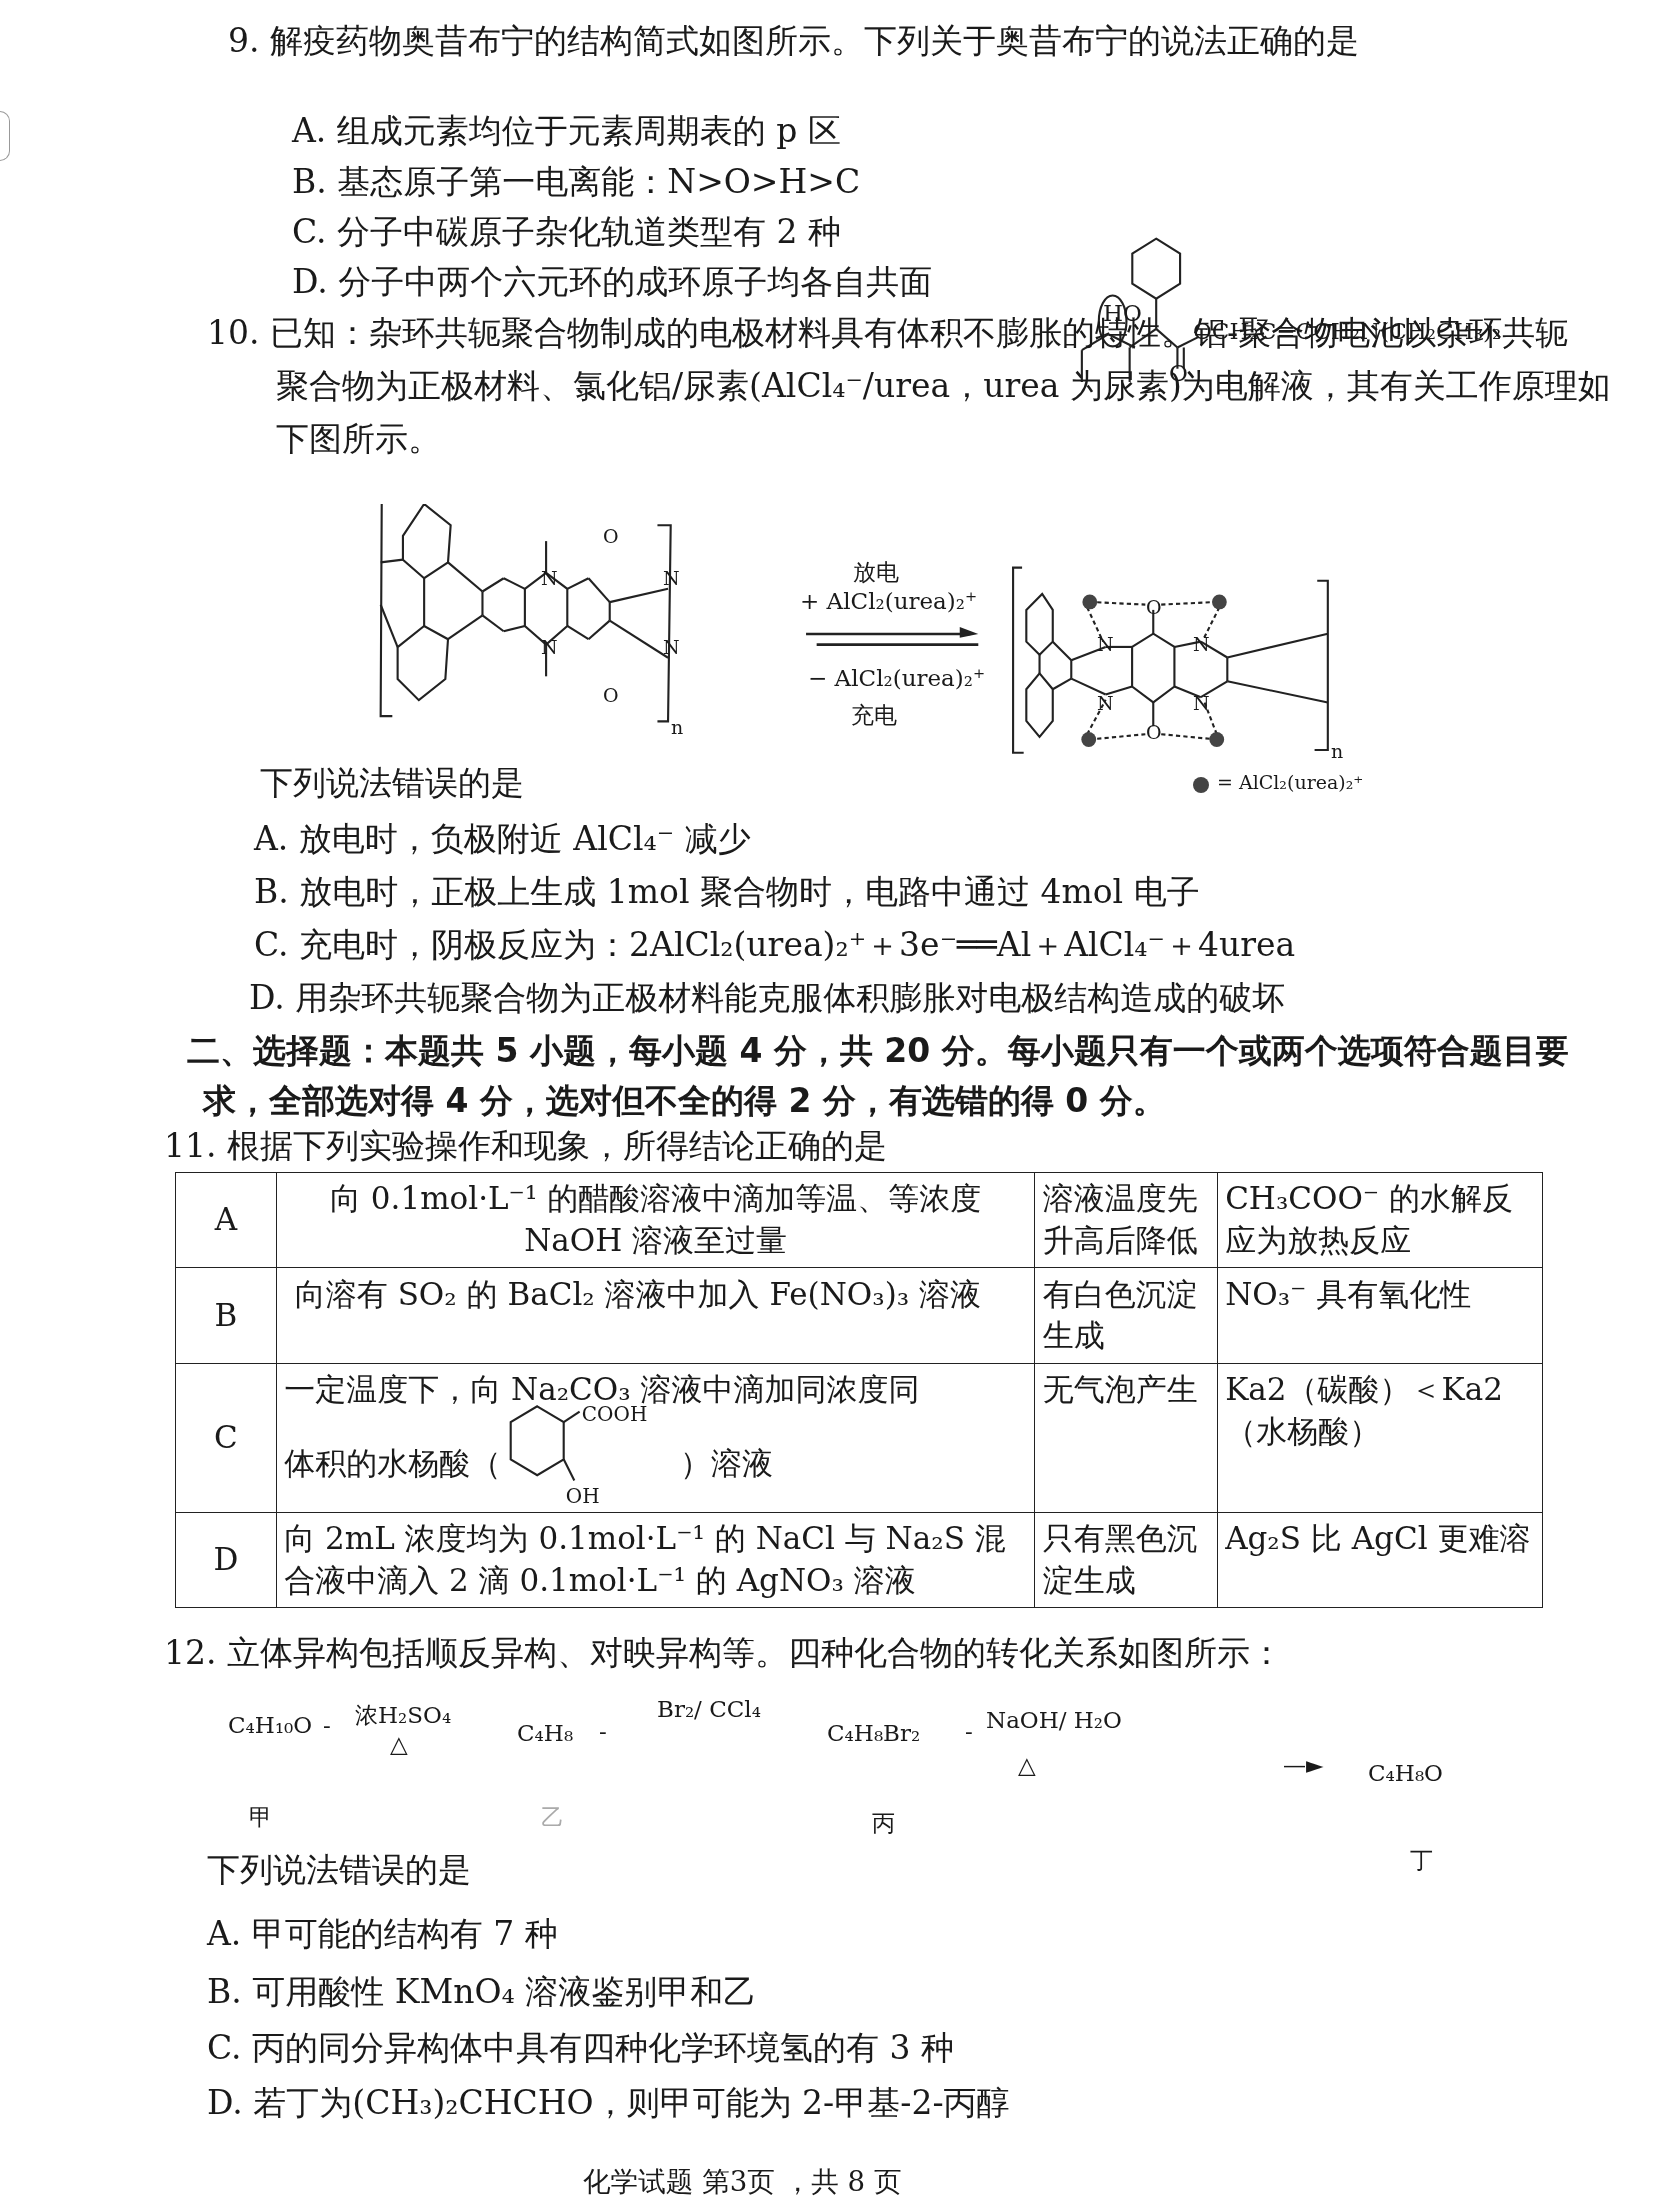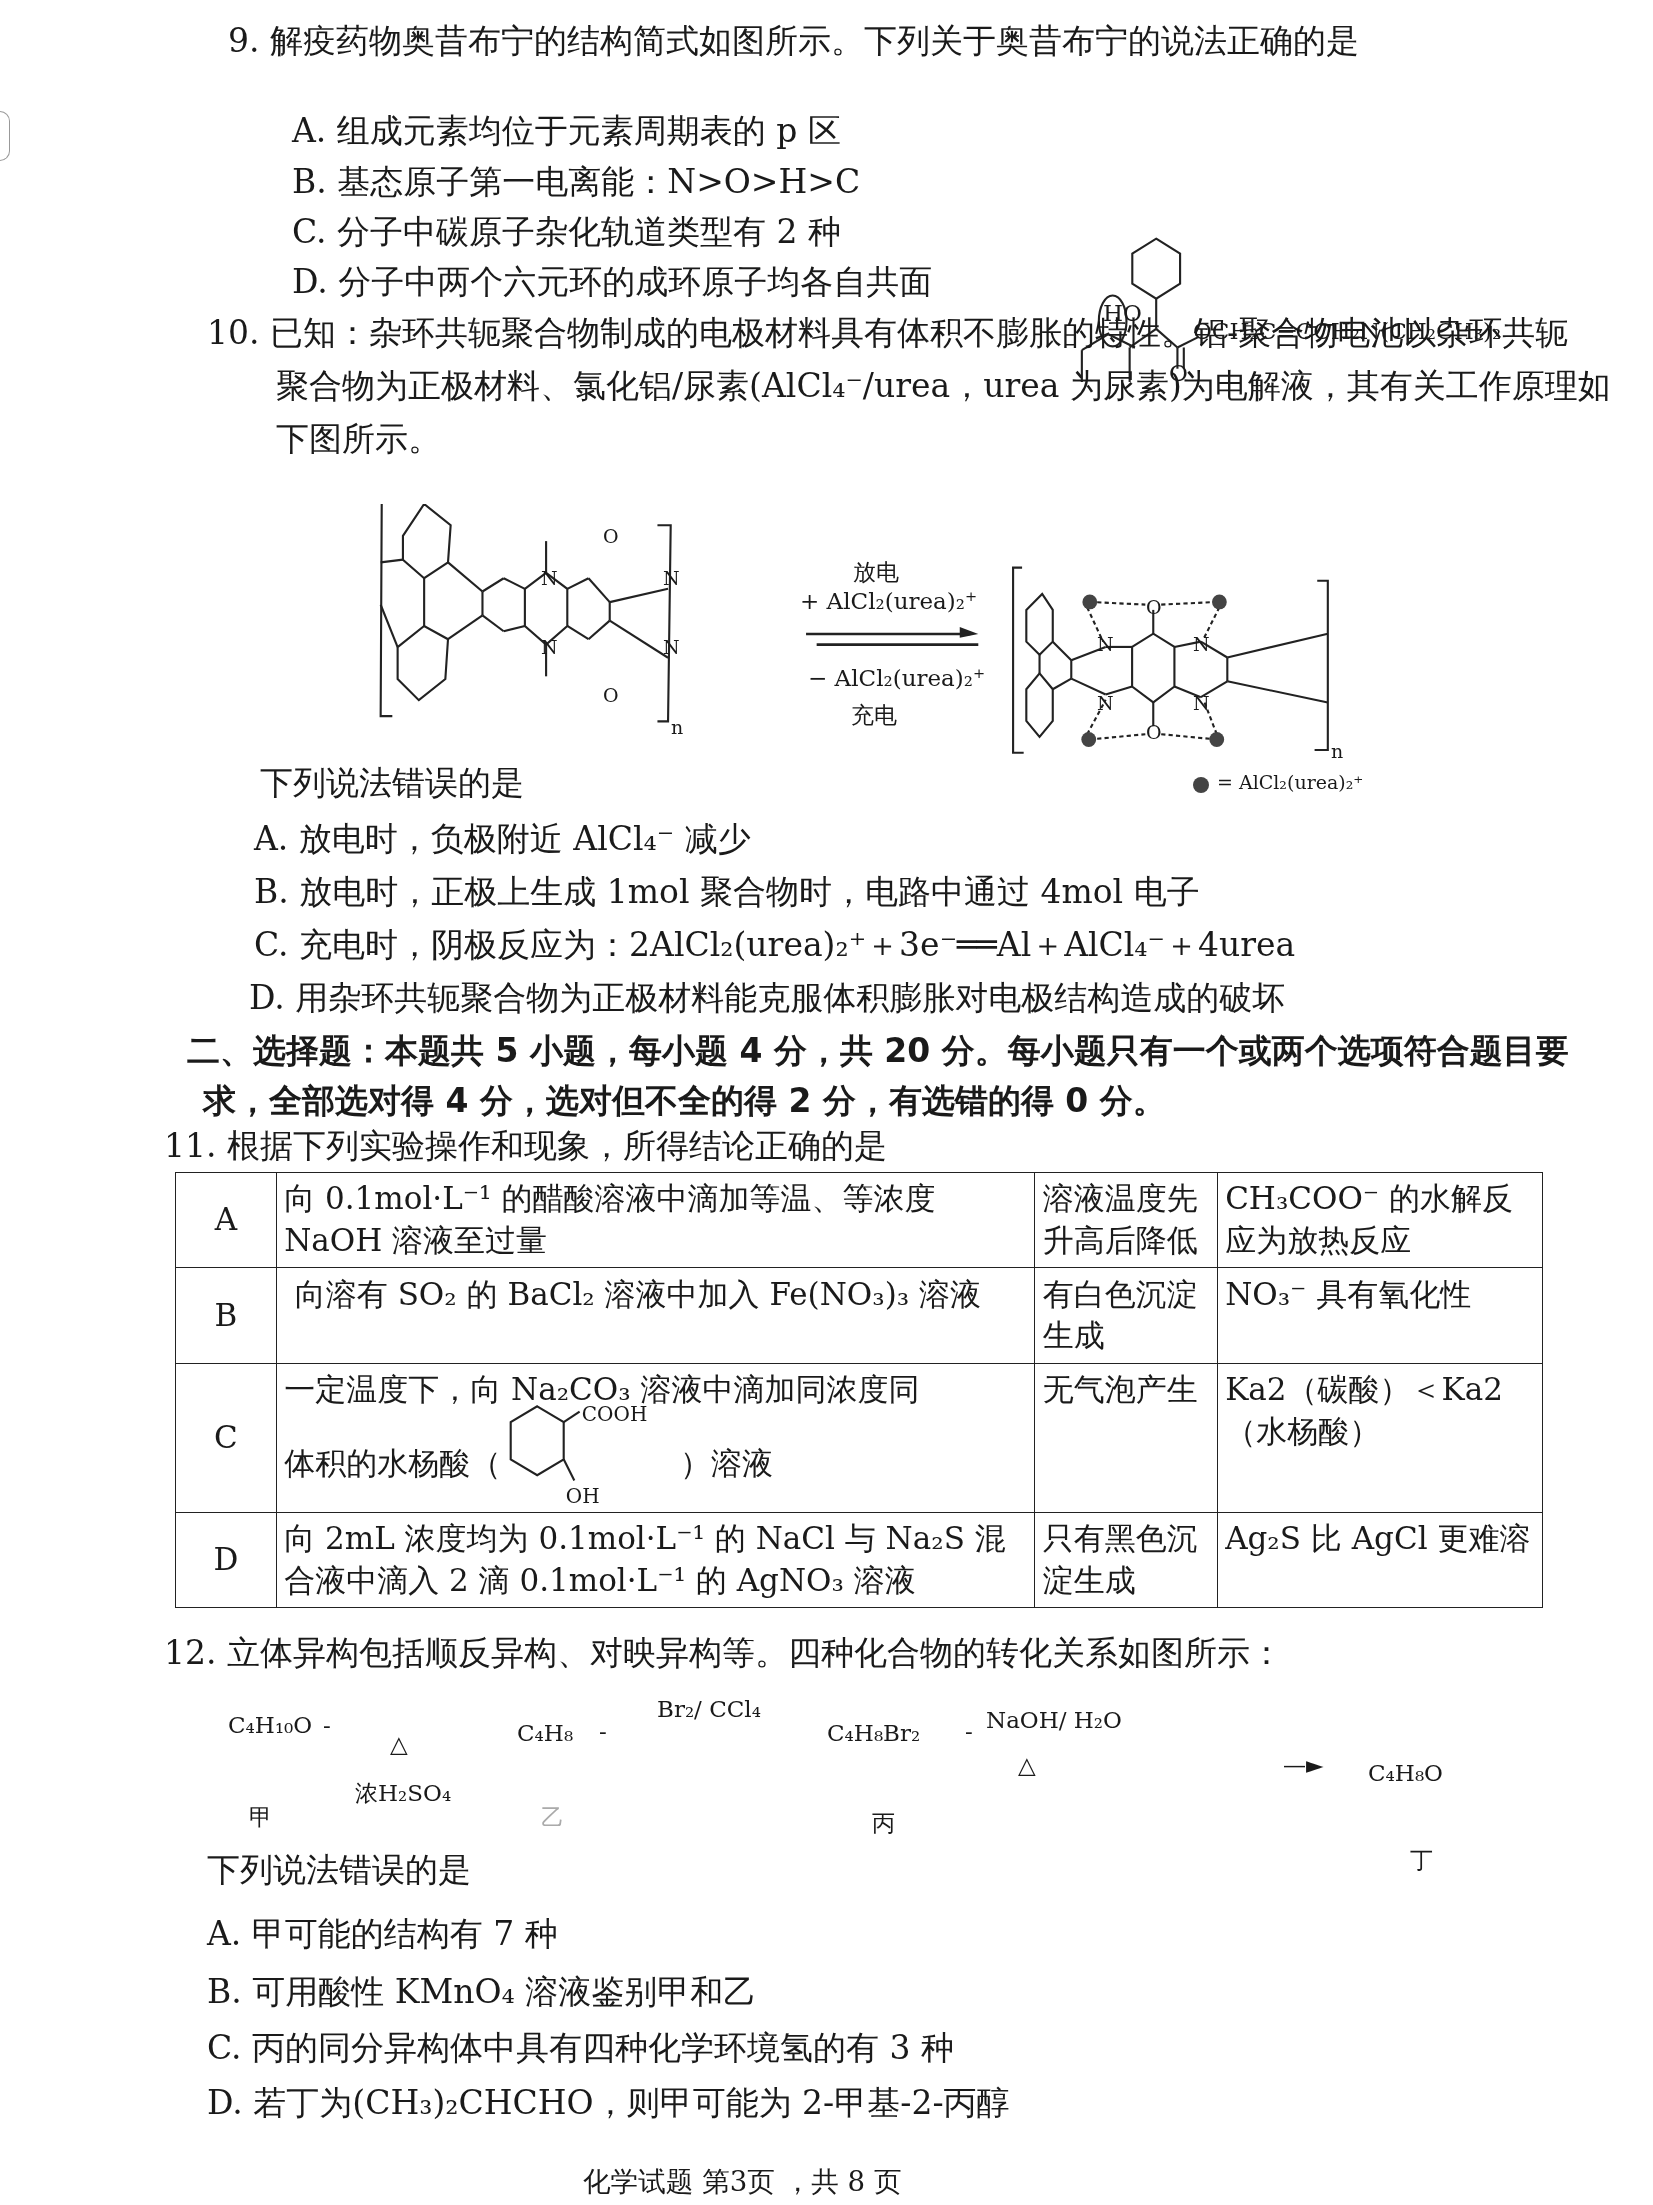--- a/index.html
+++ b/index.html
@@ -177,21 +177,21 @@
 <div class="abs t bold" style="left:170px;top:1031px;">二、选择题：本题共 5 小题，每小题 4 分，共 20 分。每小题只有一个或两个选项符合题目要</div>
 <div class="abs t bold" style="left:186px;top:1081px;">求，全部选对得 4 分，选对但不全的得 2 分，有选错的得 0 分。</div>
 
 <div class="abs t" style="left:164px;top:1126px;">
   <span>11.</span>&nbsp;<span>根据下列实验操作和现象，所得结论正确的是</span>
 </div>
 <table class="q11">
   <tbody>
   <tr>
     <td class="opt">A</td>
-    <td style="white-space:normal;">向 0.1mol·L⁻¹ 的醋酸溶液中滴加等温、等浓度 NaOH 溶液至过量</td>
+    <td style="white-space:normal;text-align:center;">向 0.1mol·L⁻¹ 的醋酸溶液中滴加等温、等浓度 NaOH 溶液至过量</td>
     <td style="white-space:normal;">溶液温度先升高后降低</td>
     <td style="white-space:normal;">CH₃COO⁻ 的水解反应为放热反应</td>
   </tr>
   <tr>
     <td class="opt">B</td>
     <td style="white-space:normal;height:80px;padding-left:18px;">向溶有 SO₂ 的 BaCl₂ 溶液中加入 Fe(NO₃)₃ 溶液</td>
     <td style="white-space:normal;">有白色沉淀生成</td>
     <td style="white-space:normal;">NO₃⁻ 具有氧化性</td>
   </tr>
   <tr>
@@ -221,21 +221,21 @@
     <td style="white-space:normal;">Ag₂S 比 AgCl 更难溶</td>
   </tr>
 </tbody>
   </table>
 
 <div>
   <div class="abs t" style="left:164px;top:1633px;">
     <span>12.</span>&nbsp;<span>立体异构包括顺反异构、对映异构等。四种化合物的转化关系如图所示：</span>
   </div>
   <div class="abs sm" style="left:228px;top:1712px;">C₄H₁₀O</div>
-  <div class="abs sm" style="left:355px;top:1778px;">浓H₂SO₄</div>
+  <div class="abs sm" style="left:355px;top:1700px;">浓H₂SO₄</div>
   <div class="abs sm" style="left:390px;top:1731px;">△</div>
   <div class="abs sm" style="left:323px;top:1712px;">-</div>
   <div class="abs sm" style="left:517px;top:1720px;">C₄H₈</div>
   <div class="abs sm" style="left:599px;top:1718px;">-</div>
   <div class="abs sm" style="left:657px;top:1696px;">Br₂/ CCl₄</div>
   <div class="abs sm" style="left:827px;top:1720px;">C₄H₈Br₂</div>
   <div class="abs sm" style="left:965px;top:1718px;">-</div>
   <div class="abs sm" style="left:986px;top:1707px;">NaOH/ H₂O</div>
   <div class="abs sm" style="left:1018px;top:1752px;">△</div>
   <div class="abs sm" style="left:1283px;top:1752px;">—►</div>

